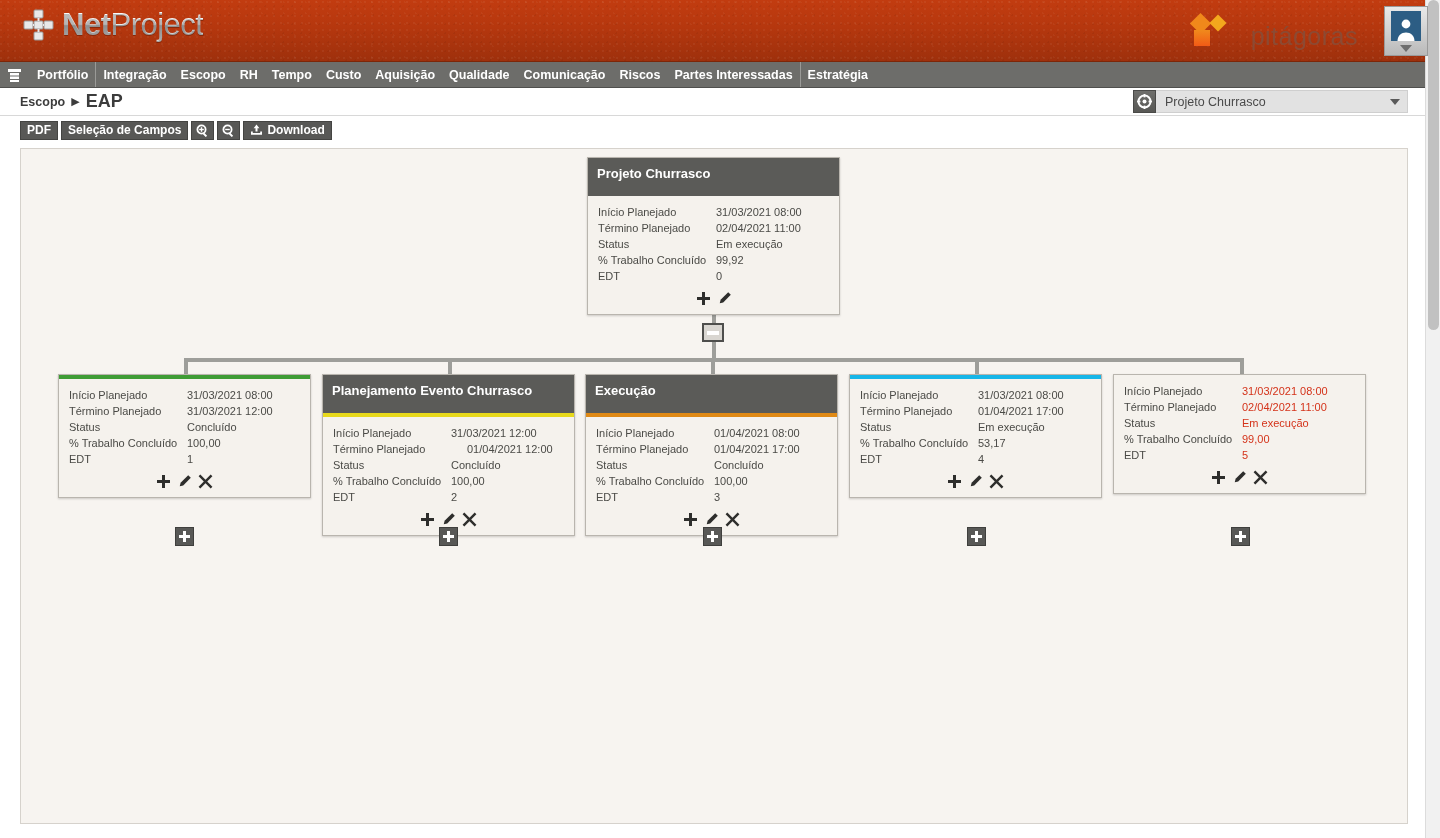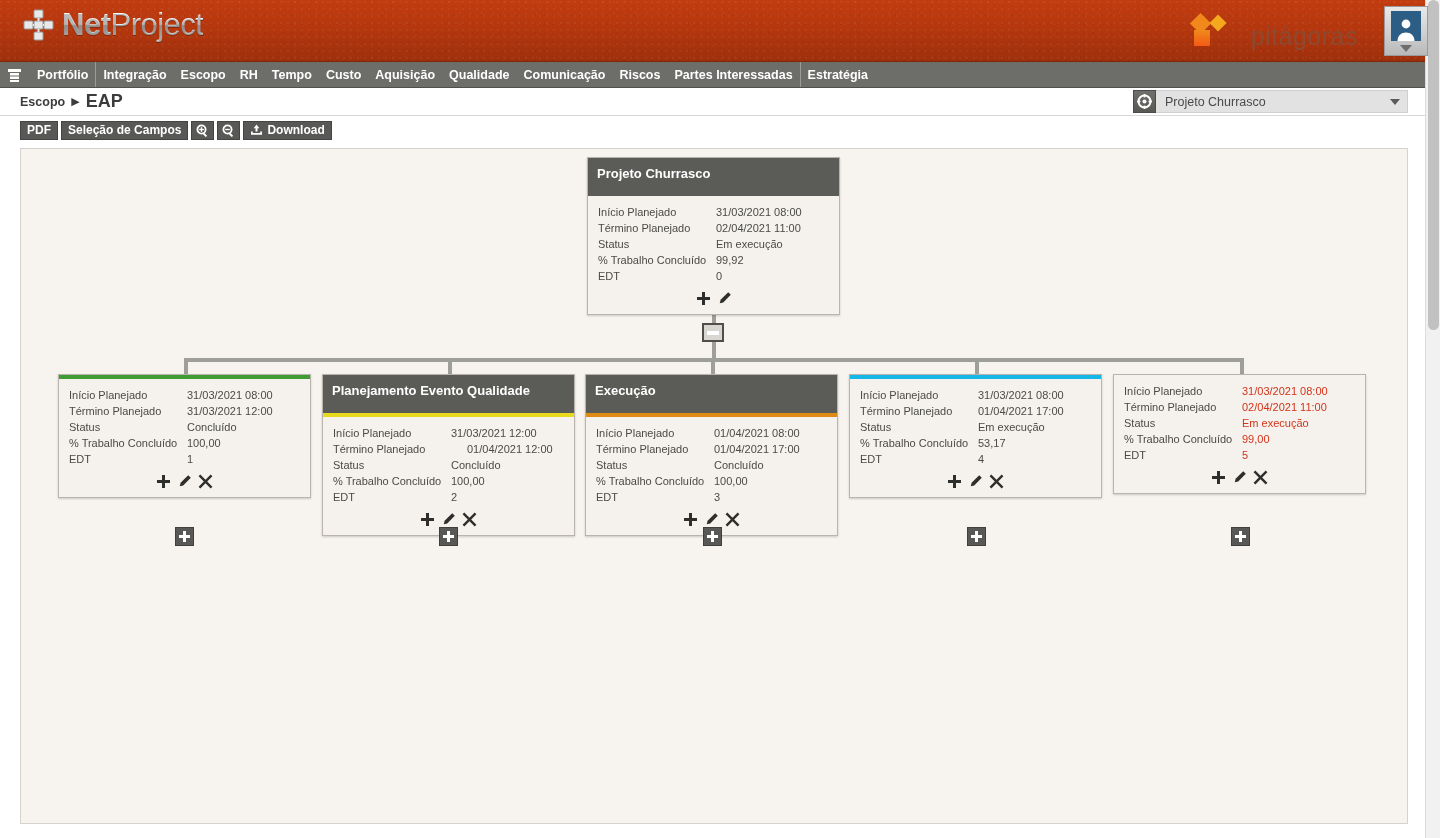--- a/index.html
+++ b/index.html
@@ -416,21 +416,21 @@
         <span class="act"><svg width="15" height="15" viewBox="0 0 15 15">
               <path d="M11.2 1.2l2.6 2.6-7.6 7.6-3.4.8.8-3.4z" fill="#2e2e2c"></path>
             </svg></span>
         <span class="act"><svg width="15" height="15" viewBox="0 0 15 15">
               <path d="M2.3 0.6 7.5 5.8 12.7.6 14.4 2.3 9.2 7.5l5.2 5.2-1.7 1.7-5.2-5.2-5.2 5.2L.6 12.7 5.8 7.5.6 2.3z" fill="#2e2e2c"></path>
             </svg></span>
       </div>
     </div>
 
     <div class="node" style="left:301px; top:225px; width:253px;">
-      <div class="node-head">Planejamento Evento Qualidade</div>
+      <div class="node-head">Planejamento Evento Churrasco</div>
       <div class="node-accent" style="background: rgb(232, 217, 28);"></div>
       <div class="node-body">
         <div class="frow">
             <span class="flabel">Início Planejado</span>
             <span class="fvalue" style="color: rgb(74, 74, 70);">31/03/2021 12:00</span>
           </div>
         <div class="frow">
             <span class="flabel">Término Planejado</span>
             <span class="fvalue" style="color: rgb(74, 74, 70); margin-left: 16px;">01/04/2021 12:00</span>
           </div>

